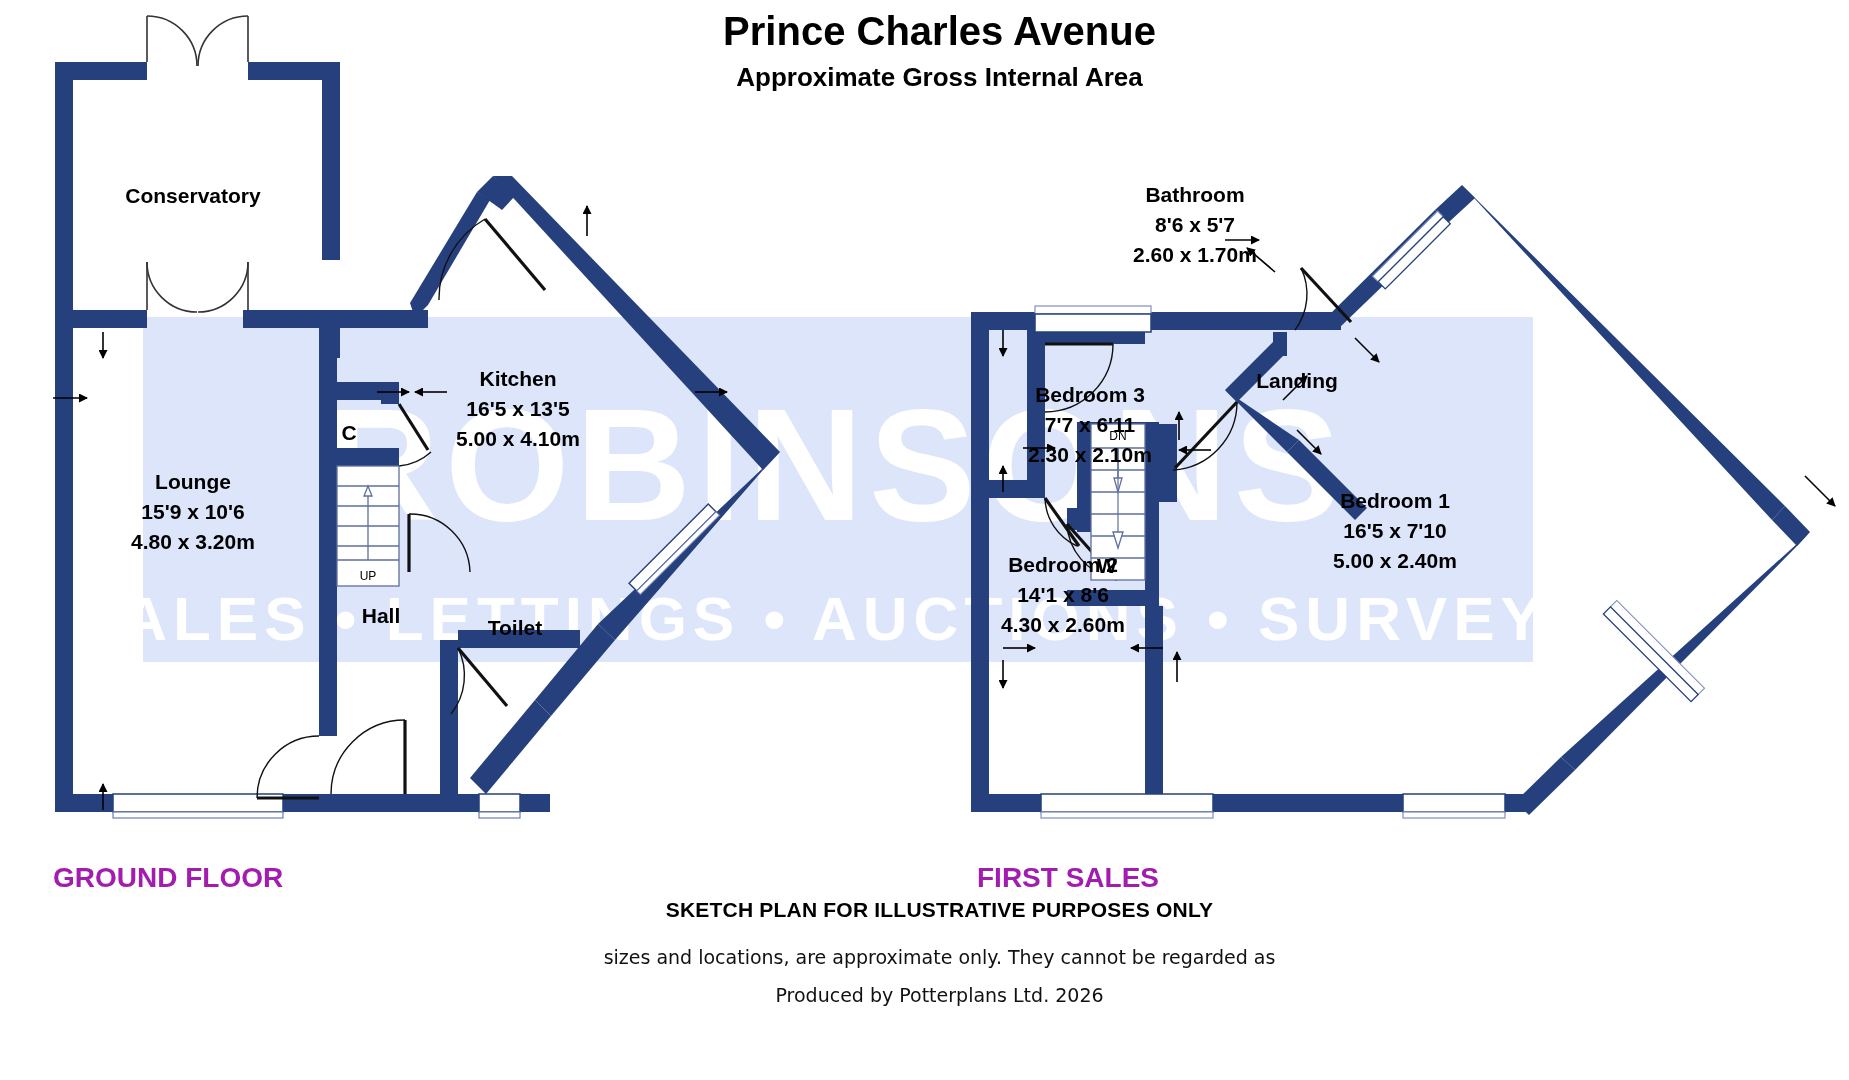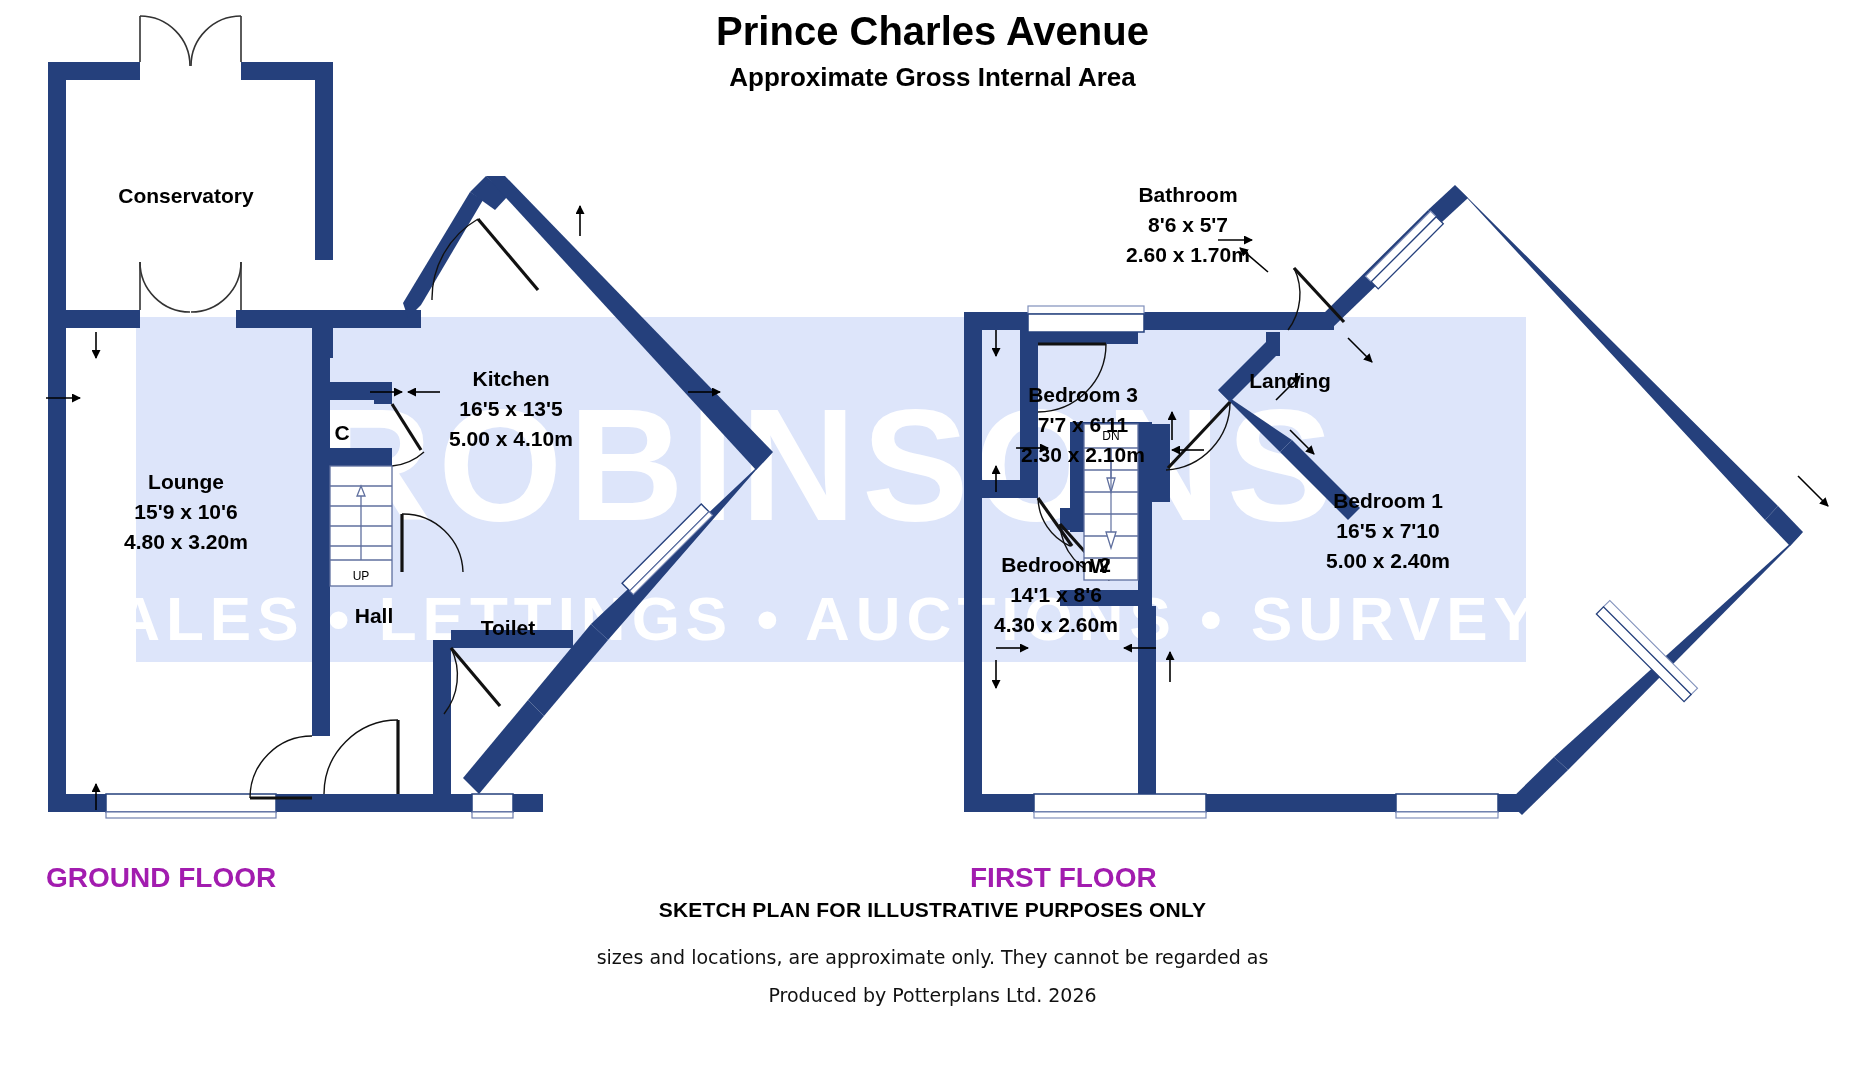--- a/index.html
+++ b/index.html
@@ -9,21 +9,21 @@
   }
   body {
     width: 1849px;
     height: 1080px;
     font-family: "Liberation Sans", sans-serif;
     position: relative;
     overflow: hidden;
   }
   #page {
     position: absolute;
-    left: 8px; top: 0;
+    left: 15px; top: 0;
     width: 1699px;
     height: 1080px;
     padding-left: 11px;
   }
   
   .header {
     position: absolute;
     left: 0; top: 8px;
     width: 1849px;
     text-align: center;
@@ -435,21 +435,21 @@
         <text class="room-name" x="1048" y="572" text-anchor="middle">Bedroom 2</text>
         <text class="room-dim" x="1048" y="602" text-anchor="middle">14'1 x 8'6</text>
         <text class="room-dim" x="1048" y="632" text-anchor="middle">4.30 x 2.60m</text>
 
         <text class="small-lbl" x="1092" y="573" text-anchor="middle">W</text>
       </g>
     </g>
   </svg>
 
   <div class="floor-caption" id="cap-ground">GROUND FLOOR</div>
-  <div class="floor-caption" id="cap-first">FIRST FLOOR</div>
+  <div class="floor-caption" id="cap-first">FIRST SALES</div>
 
   <div class="footer">
     <div class="disclaimer-head">SKETCH PLAN FOR ILLUSTRATIVE PURPOSES ONLY</div>
     <div class="disclaimer-body">
       <div>sizes and locations, are approximate only. They cannot be regarded as</div>
     </div>
     <div class="producer">Produced by Potterplans Ltd. 2026</div>
   </div>
 
 </div>

